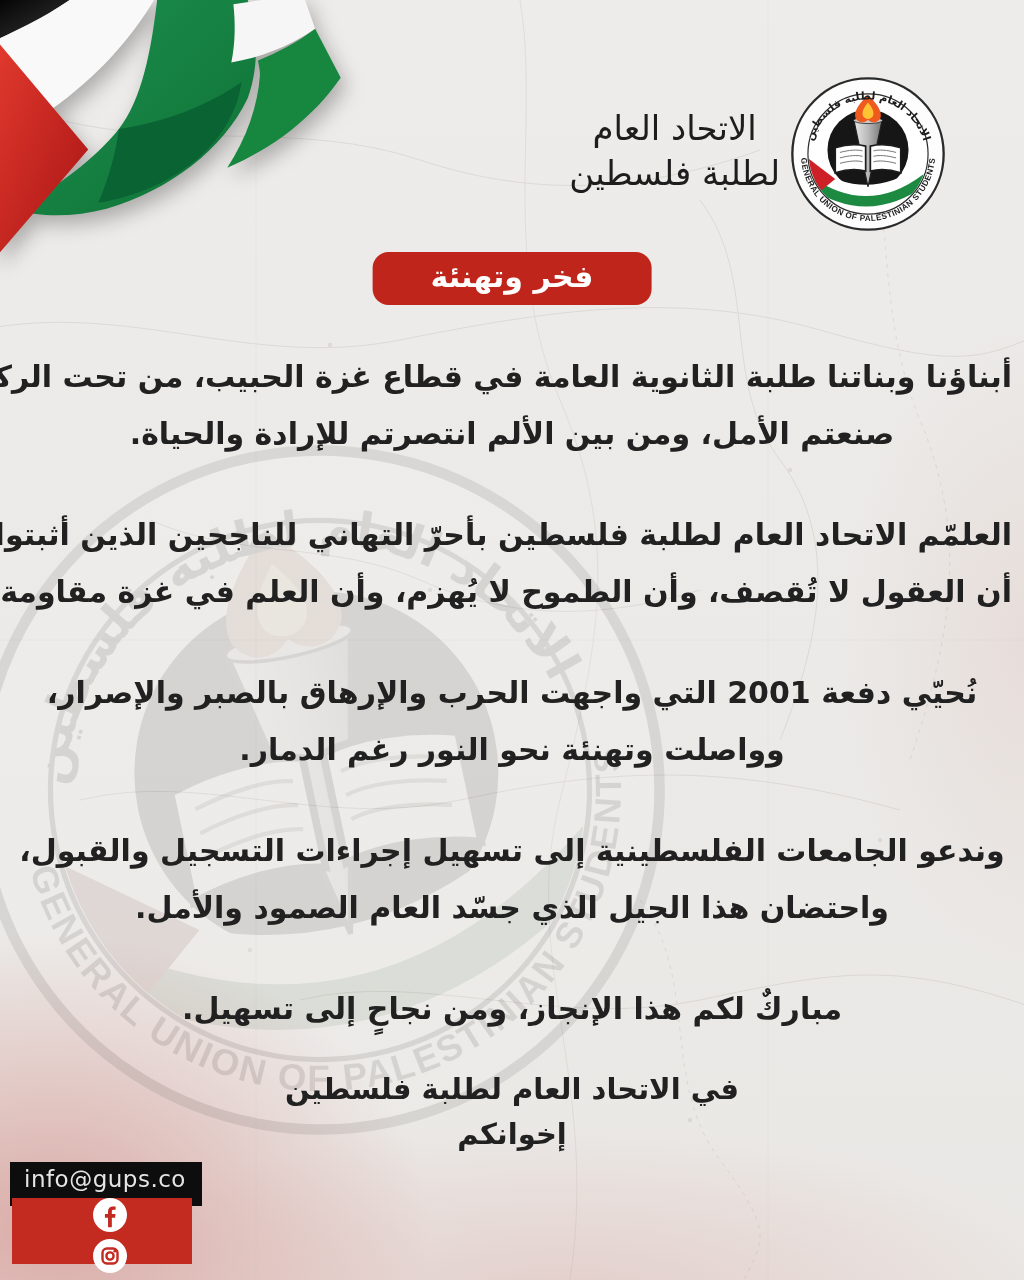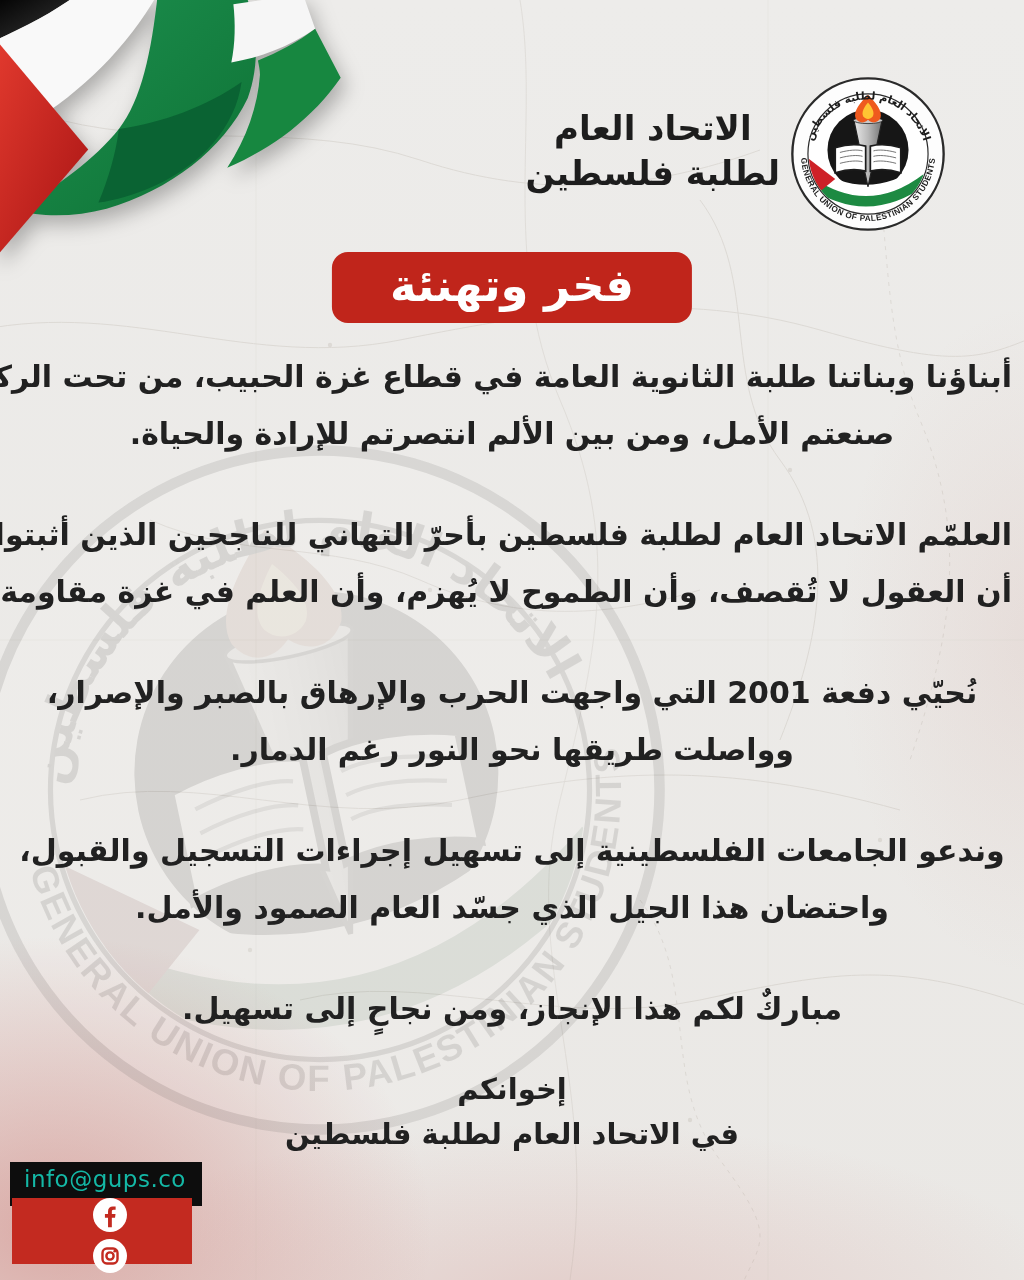--- a/index.html
+++ b/index.html
@@ -28,43 +28,43 @@
   
   .flag{
     position:absolute;left:-4px;top:-6px;width:348px;height:276px;z-index:3;
     filter:drop-shadow(5px 9px 10px rgba(0,0,0,.28));
   }
   
   .logo{position:absolute;top:76px;right:78px;width:156px;height:156px;z-index:3;}
   .org-name{
     position:absolute;top:106px;right:244px;z-index:3;
     direction:rtl;text-align:center;color:#1d1d1d;
-    font-weight:bold;font-size:34px;line-height:45px;
+    font-weight:normal;font-size:34px;line-height:45px;
   }
   
   .banner{
     position:absolute;top:252px;left:50%;transform:translateX(-50%);
     z-index:3;background:#c0251b;color:#ffffff;
-    font-size:45px;font-weight:bold;direction:rtl;
+    font-size:30px;font-weight:bold;direction:rtl;
     padding:7px 58px 11px 58px;border-radius:16px;white-space:nowrap;
   }
   
   .body-text{
     position:absolute;top:348px;left:12px;right:12px;z-index:3;
     direction:rtl;text-align:center;color:#212121;
     font-size:30px;font-weight:bold;line-height:57px;
   }
   .body-text .para{margin:0 0 44px 0;}
   .body-text .line{white-space:nowrap;}
   .closing{margin:0;}
   .signature{margin-top:30px;font-size:29px;line-height:45px;}
   
   .email-bar{
     position:absolute;left:10px;top:1162px;z-index:4;
-    background:#0d0d0d;color:#14b8a6;font-size:23px;
+    background:#0d0d0d;color:#e5e5e5;font-size:23px;
     padding:4px 16px 14px 14px;letter-spacing:.5px;
   }
   .social-bar{
     position:absolute;left:12px;top:1198px;z-index:4;
     width:180px;height:66px;background:#c32a20;
     display:flex;align-items:center;gap:7px;
     padding-left:15px;box-sizing:border-box;flex-direction:column;
   }
   .soc{width:34px;height:34px;display:block;flex:0 0 auto;}
   .handle{color:#fff;font-size:25px;font-weight:bold;letter-spacing:2px;margin-left:4px;
@@ -174,30 +174,30 @@
     <p class="para">
       <span class="line">أبناؤنا وبناتنا طلبة الثانوية العامة في قطاع غزة الحبيب، من تحت الركام</span><br>
       <span class="line">صنعتم الأمل، ومن بين الألم انتصرتم للإرادة والحياة.</span>
     </p>
     <p class="para">
       <span class="line">العلمّم الاتحاد العام لطلبة فلسطين بأحرّ التهاني للناجحين الذين أثبتوا</span><br>
       <span class="line">أن العقول لا تُقصف، وأن الطموح لا يُهزم، وأن العلم في غزة مقاومة.</span>
     </p>
     <p class="para">
       <span class="line">نُحيّي دفعة 2001 التي واجهت الحرب والإرهاق بالصبر والإصرار،</span><br>
-      <span class="line">وواصلت طريقها نحو النور رغم الدمار.</span>
+      <span class="line">وواصلت وتهنئة نحو النور رغم الدمار.</span>
     </p>
     <p class="para">
       <span class="line">وندعو الجامعات الفلسطينية إلى تسهيل إجراءات التسجيل والقبول،</span><br>
       <span class="line">واحتضان هذا الجيل الذي جسّد العام الصمود والأمل.</span>
     </p>
     <p class="closing">مباركٌ لكم هذا الإنجاز، ومن نجاحٍ إلى تسهيل.</p>
     <div class="signature">
+      <div>في الاتحاد العام لطلبة فلسطين</div>
       <div>إخوانكم</div>
-      <div>في الاتحاد العام لطلبة فلسطين</div>
     </div>
   </div>
 
   <div class="email-bar">
     <span>info@gups.co</span>
   </div>
   <div class="social-bar">
     <svg class="soc" viewBox="0 0 24 24" aria-hidden="true">
       <circle cx="12" cy="12" r="12" fill="#ffffff"></circle>
       <path d="M13.3 20.6v-6.7h2.25l.34-2.6h-2.59V9.63c0-.75.21-1.26 1.29-1.26h1.38V6.04c-.24-.03-1.06-.1-2.01-.1-1.99 0-3.35 1.21-3.35 3.44v1.91H8.42v2.6h2.19v6.7z" fill="#c32a20"></path>

